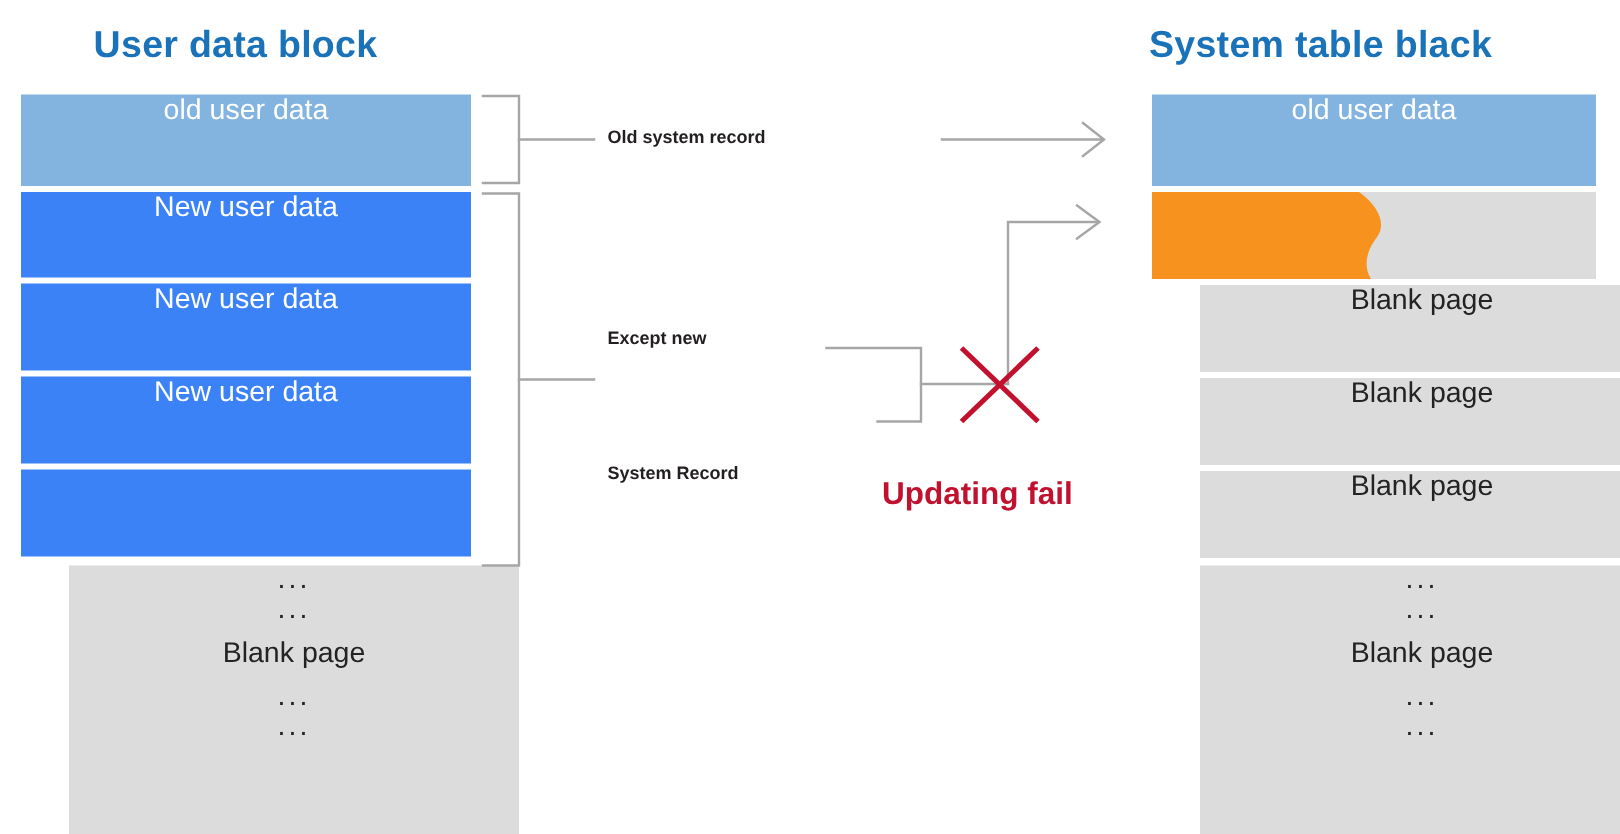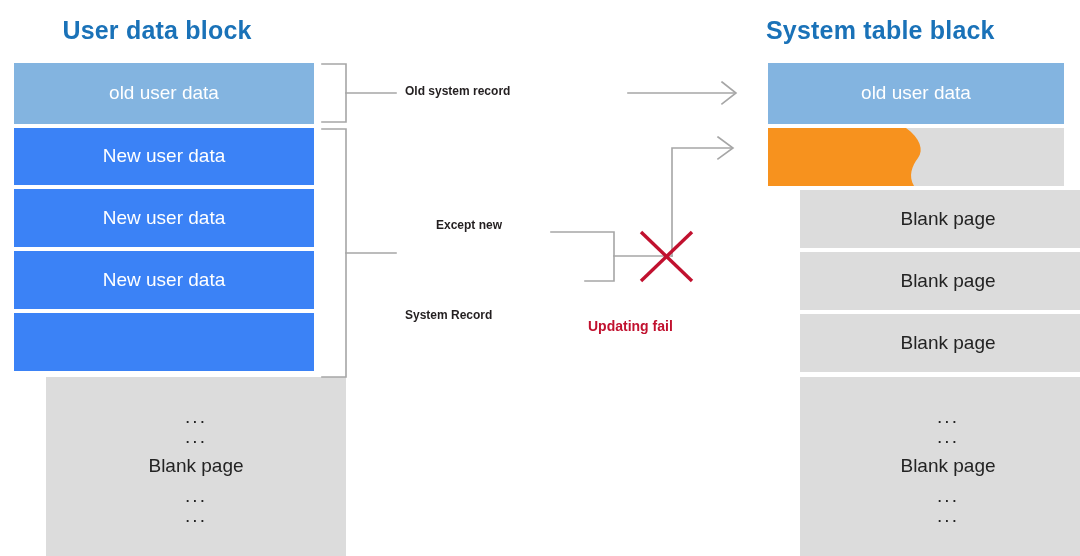--- a/index.html
+++ b/index.html
@@ -32,21 +32,20 @@
   }
   #title-left  { left: 0;   top: 16px; width: 314px; text-align: center; }
   #title-right { left: 766px; top: 16px; width: 298px; text-align: left; }
 
   
   .blk {
     position: absolute;
     box-sizing: border-box;
     display: flex;
     align-items: center;
-    justify-content: center;
     flex-direction: column;
     font-size: 19px;
     line-height: 1.18;
     overflow: hidden;
   }
   .blk.blue  { background: #83b4e0; color: #ffffff; }
   .blk.orange{ background: #3b82f6; color: #ffffff; }
   .blk.gray  { background: #dcdcdc; color: #232323; margin-left: 32px; }
 
   .blk .dots {
@@ -76,28 +75,28 @@
 
   
   .mid-label {
     position: absolute;
     font-size: 12px;
     font-weight: bold;
     color: #231f20;
     white-space: nowrap;
   }
   #lbl-old-system-record { left: 405px; top: 84px; }
-  #lbl-except-new        { left: 405px; top: 218px; margin-left: 31px; }
+  #lbl-except-new        { left: 405px; top: 218px; }
   #lbl-system-record     { left: 405px; top: 268px; margin-top: 40px; }
 
   #lbl-updating-fail {
     position: absolute;
     left: 588px;
     top: 318px;
-    font-size: 14px;
+    font-size: 21px;
     font-weight: bold;
     color: #c1112f;
     white-space: nowrap;
   }
 </style>
 </head>
 <body>
 
 <div id="canvas">
 

